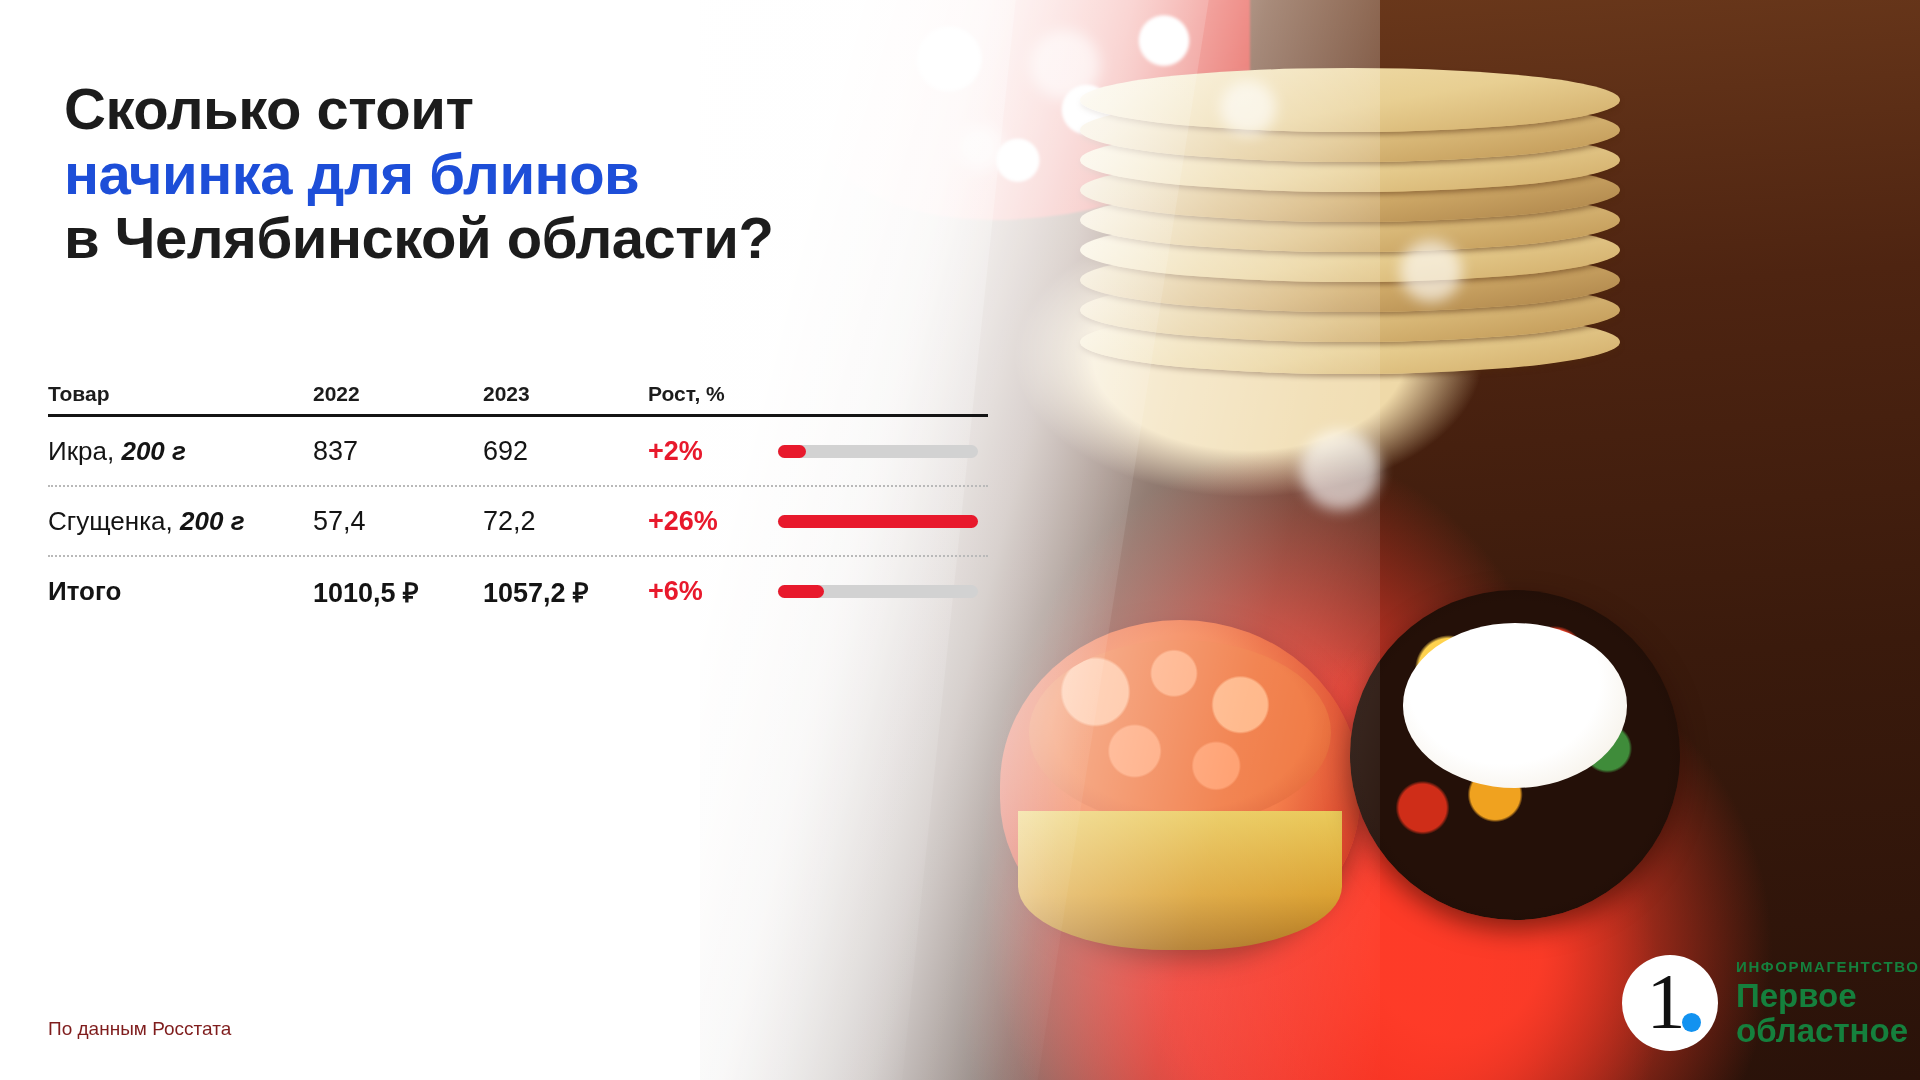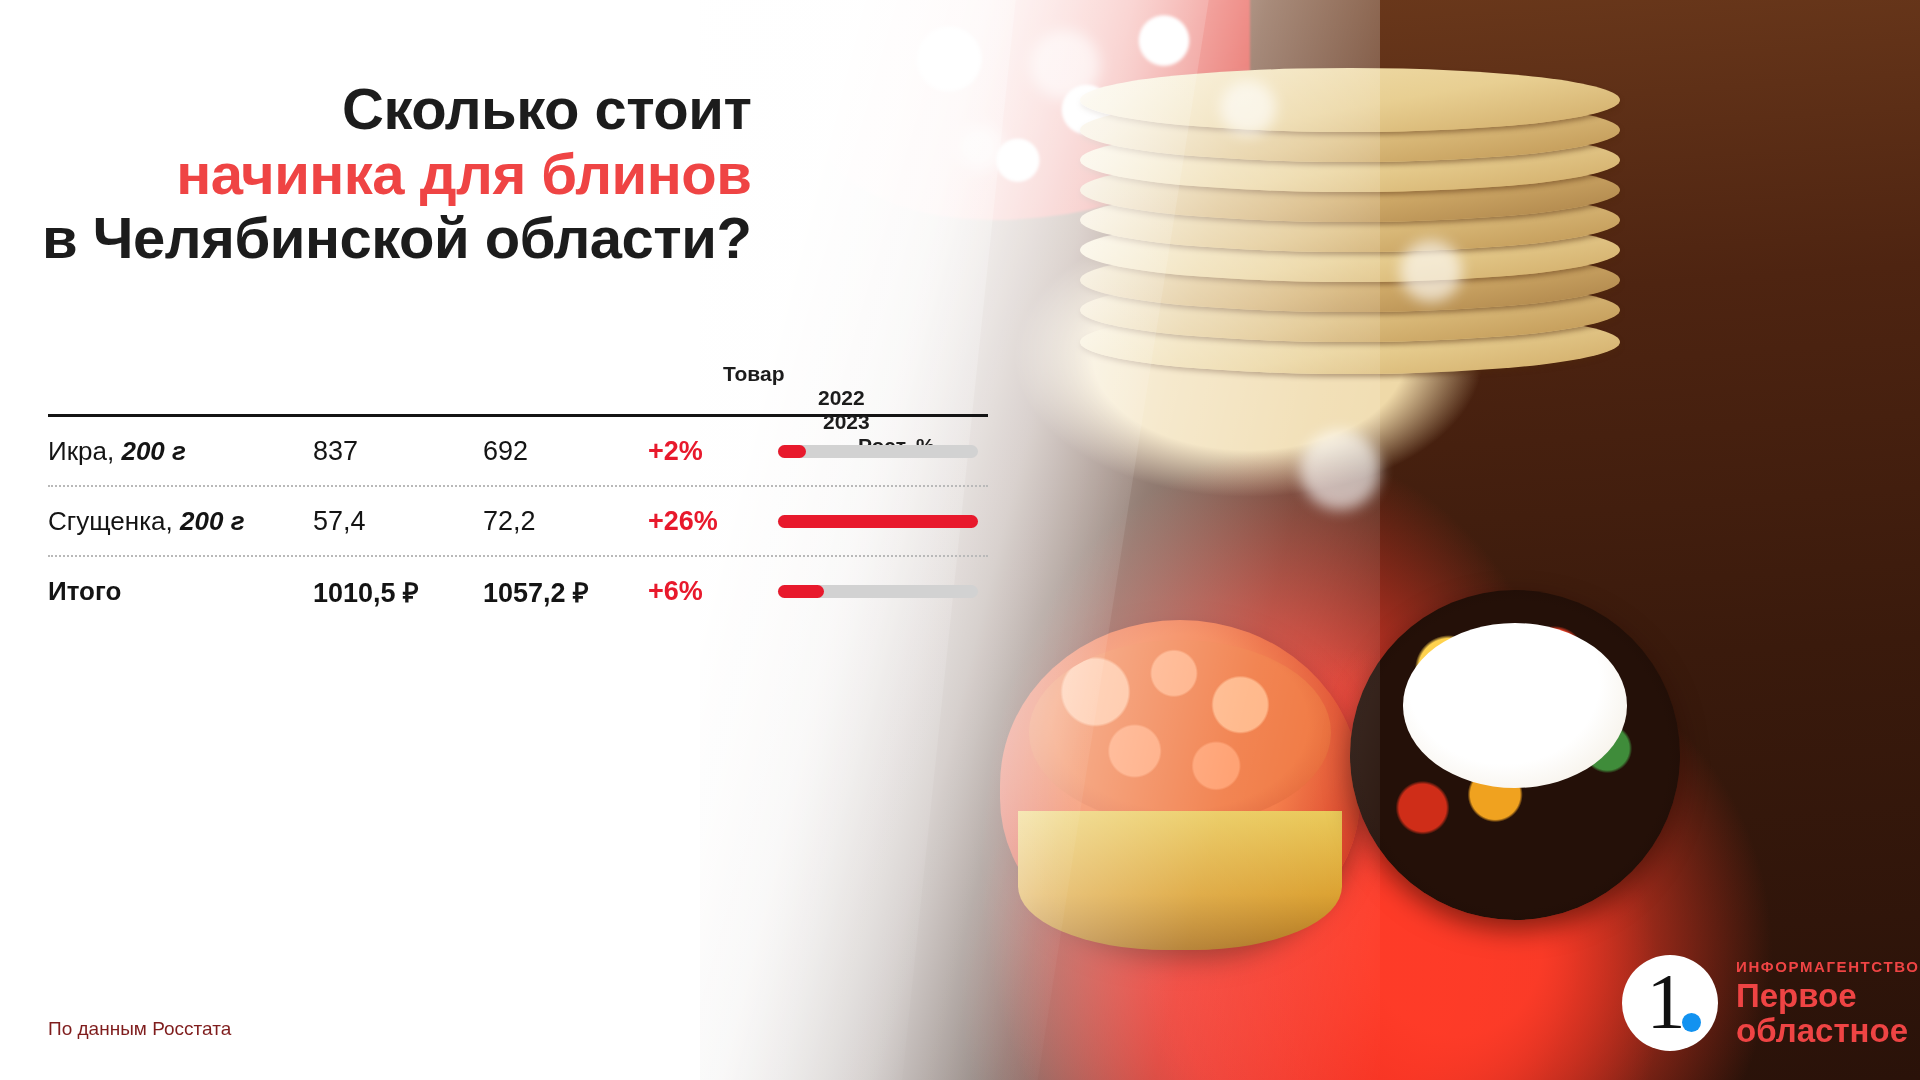--- a/index.html
+++ b/index.html
@@ -125,34 +125,33 @@
     background:linear-gradient(100deg,rgba(255,255,255,.9) 0%,rgba(255,255,255,.25) 70%,rgba(255,255,255,0) 100%);
   }
   .white-block{
     position:absolute;left:0;top:0;width:640px;height:1080px;background:#fff;
   }
 
   
   .content{position:absolute;left:0;top:0;width:1920px;height:1080px;}
 
   .title{
-    position:absolute;left:42px;top:38px;
+    position:absolute;left:64px;top:38px;
     font-weight:700;
     font-size:58px;
     line-height:1.115;
     letter-spacing:-0.5px;
     color:#1c1c1c;
-    text-align:right;
-  }
-  .title .accent{color:#ef4444;}
+  }
+  .title .accent{color:#1d4ed8;}
   .title-line{display:block;white-space:nowrap;}
 
   
   .table{position:absolute;left:48px;top:362px;width:940px;}
-  .thead{display:flex;align-items:flex-end;height:44px;font-size:21px;color:#1c1c1c;font-weight:600;flex-direction:column;}
+  .thead{display:flex;align-items:flex-end;height:44px;font-size:21px;color:#1c1c1c;font-weight:600;}
   .rule{height:3px;background:#141414;margin-top:8px;}
   .row{
     display:flex;align-items:center;height:68px;
     border-bottom:2px dotted #b9b9b9;
   }
   .row.total{border-bottom:none;}
   .c-name{width:265px;font-size:26px;color:#141414;}
   .c-name .unit{font-style:italic;font-weight:700;}
   .c-2022{width:170px;font-size:27px;color:#141414;}
   .c-2023{width:165px;font-size:27px;color:#141414;}
@@ -184,21 +183,21 @@
   }
   .logo-one{
     font-family:"Liberation Serif", serif;
     font-size:78px;line-height:1;color:#111;font-weight:400;
     position:relative;left:-4px;top:-2px;
   }
   .logo-dot{
     position:absolute;right:17px;bottom:19px;width:19px;height:19px;border-radius:50%;
     background:#1292f0;
   }
-  .logo-text{color:#ef4444;}
+  .logo-text{color:#15803d;}
   .logo-kicker{
     font-size:15px;font-weight:700;letter-spacing:1.6px;margin-bottom:4px;
   }
   .logo-name{font-size:33px;font-weight:700;line-height:1.06;}
   .logo-name span{display:block;}
 </style>
 </head>
 <body>
 
 <div class="canvas">

